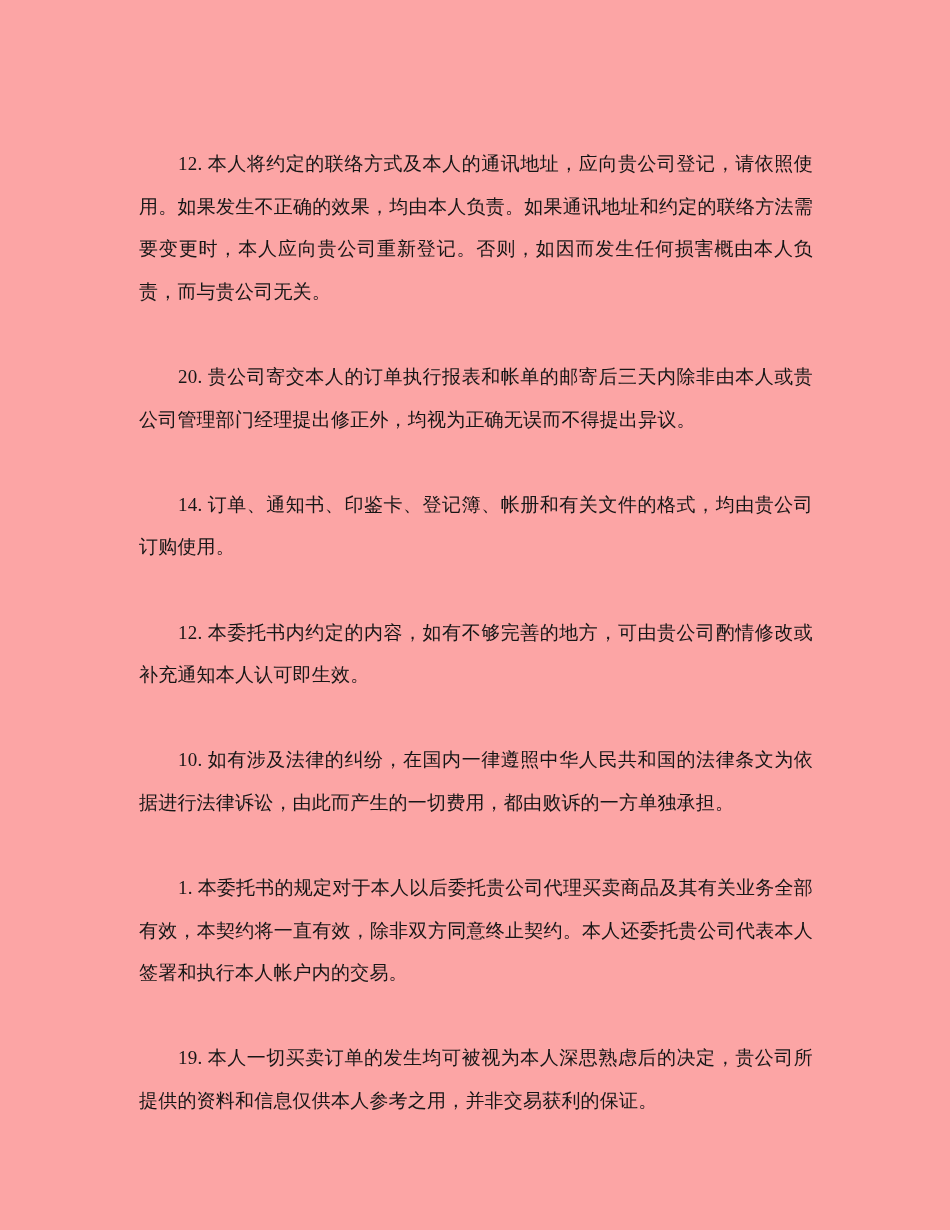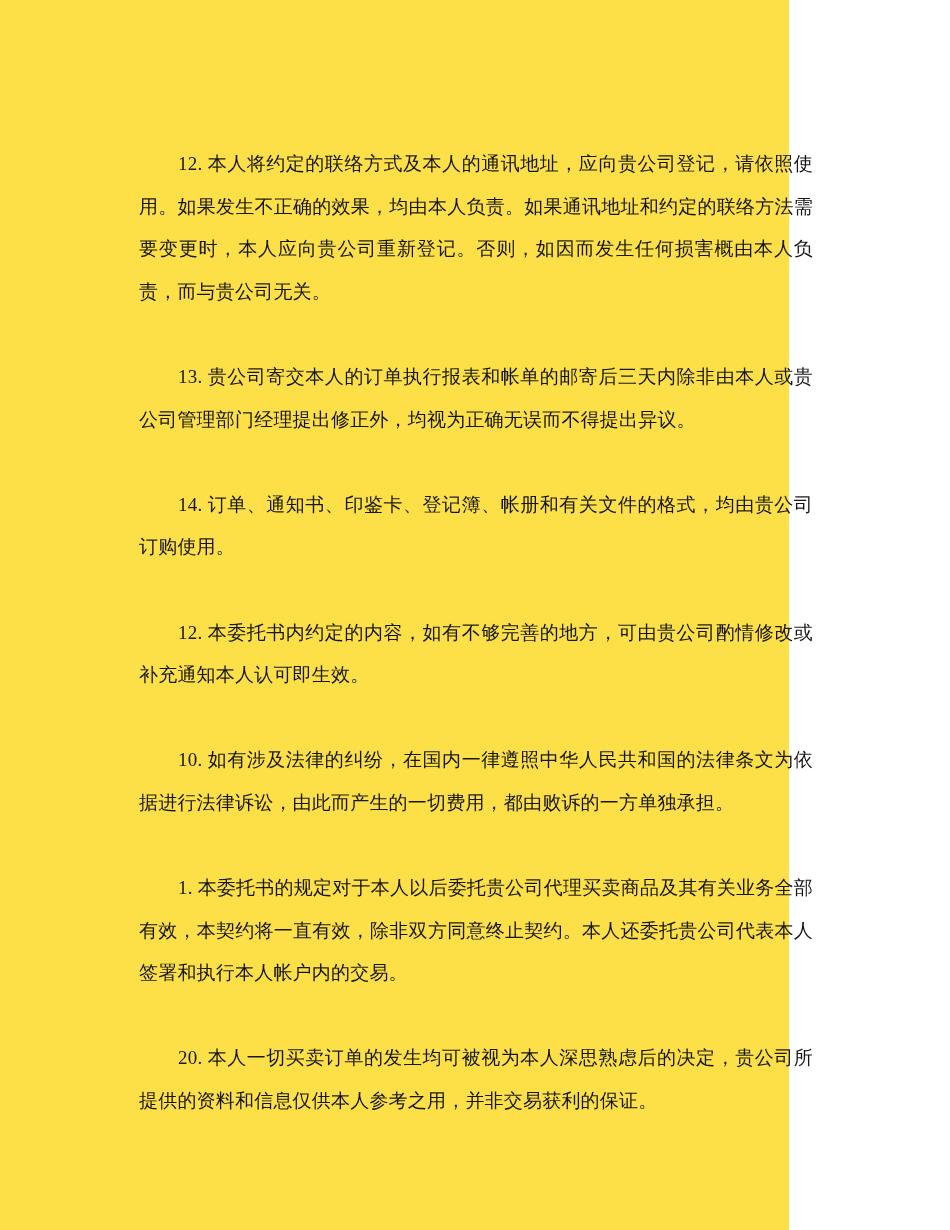--- a/index.html
+++ b/index.html
@@ -8,23 +8,23 @@
     background: #ffffff;
   }
   body {
     width: 950px;
     height: 1230px;
     overflow: hidden;
     font-family: "Liberation Serif", "DejaVu Serif", serif;
   }
   .page {
     box-sizing: border-box;
-    width: 789px;
+    width: 950px;
     height: 1230px;
-    background: #fde047;
+    background: #fca5a5;
     padding: 143px 137px 0 139px;
   }
   .doc-body p.para {
     width: 674px;
     margin: 0 0 42.6px 0;
     font-size: 19px;
     line-height: 42.6px;
     color: #161616;
     text-align: justify;
     text-justify: inter-ideograph;
@@ -32,20 +32,20 @@
     letter-spacing: 0.2px;
     word-break: break-all;
   }
 </style>
 </head>
 <body>
 
 <div class="page">
   <div class="doc-body">
     <p class="para">12. 本人将约定的联络方式及本人的通讯地址，应向贵公司登记，请依照使用。如果发生不正确的效果，均由本人负责。如果通讯地址和约定的联络方法需要变更时，本人应向贵公司重新登记。否则，如因而发生任何损害概由本人负责，而与贵公司无关。</p>
-    <p class="para">13. 贵公司寄交本人的订单执行报表和帐单的邮寄后三天内除非由本人或贵公司管理部门经理提出修正外，均视为正确无误而不得提出异议。</p>
+    <p class="para">20. 贵公司寄交本人的订单执行报表和帐单的邮寄后三天内除非由本人或贵公司管理部门经理提出修正外，均视为正确无误而不得提出异议。</p>
     <p class="para">14. 订单、通知书、印鉴卡、登记簿、帐册和有关文件的格式，均由贵公司订购使用。</p>
     <p class="para">12. 本委托书内约定的内容，如有不够完善的地方，可由贵公司酌情修改或补充通知本人认可即生效。</p>
     <p class="para">10. 如有涉及法律的纠纷，在国内一律遵照中华人民共和国的法律条文为依据进行法律诉讼，由此而产生的一切费用，都由败诉的一方单独承担。</p>
     <p class="para">1. 本委托书的规定对于本人以后委托贵公司代理买卖商品及其有关业务全部有效，本契约将一直有效，除非双方同意终止契约。本人还委托贵公司代表本人签署和执行本人帐户内的交易。</p>
-    <p class="para">20. 本人一切买卖订单的发生均可被视为本人深思熟虑后的决定，贵公司所提供的资料和信息仅供本人参考之用，并非交易获利的保证。</p>
+    <p class="para">19. 本人一切买卖订单的发生均可被视为本人深思熟虑后的决定，贵公司所提供的资料和信息仅供本人参考之用，并非交易获利的保证。</p>
   </div>
 </div>
 
 </body></html>

